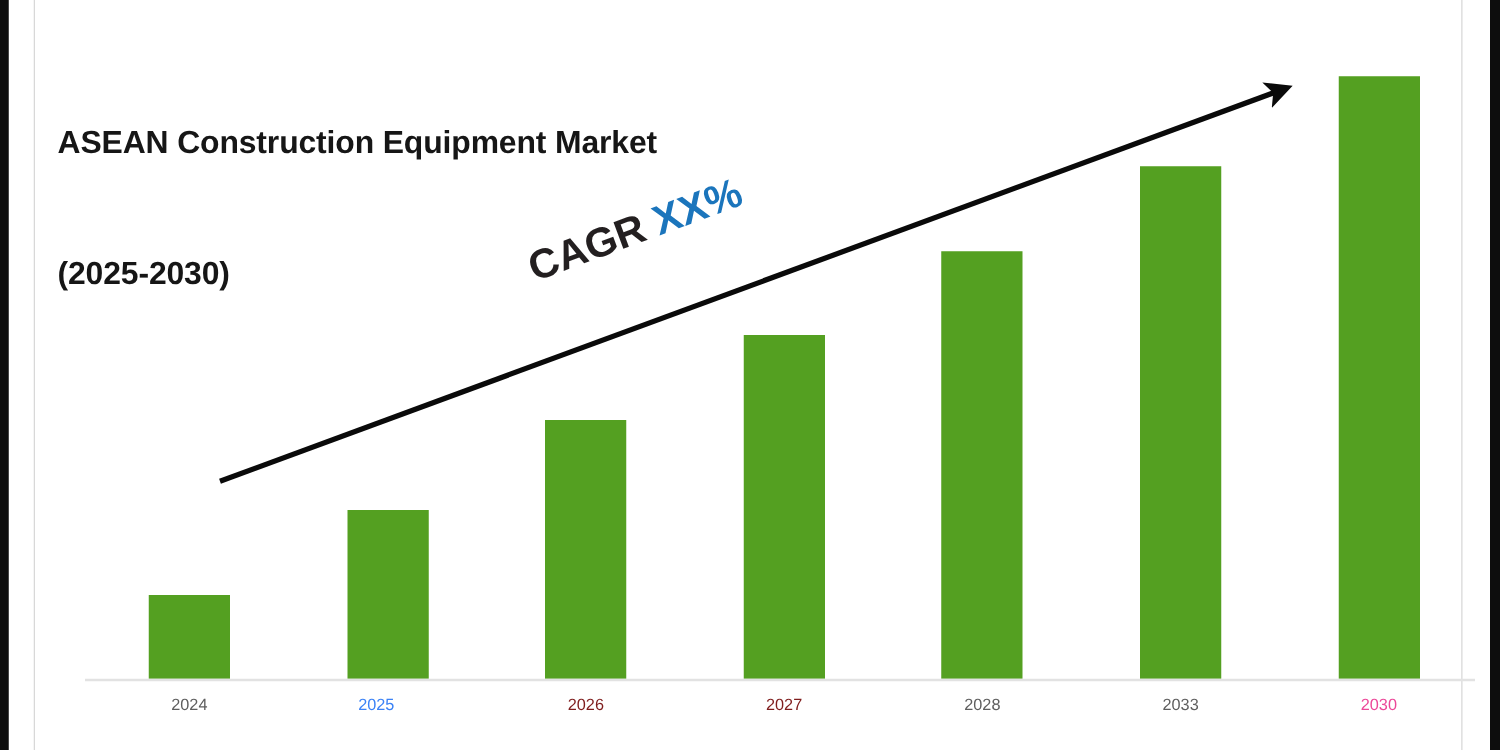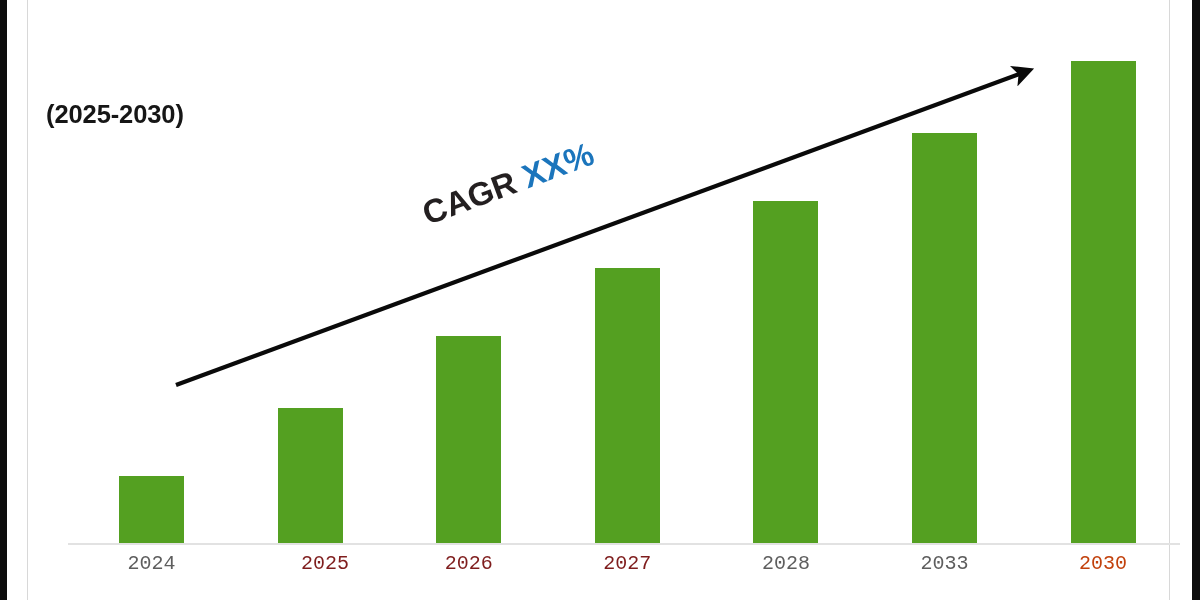--- a/index.html
+++ b/index.html
@@ -68,25 +68,24 @@
     background: #e2e2e2;
   }
   .bar {
     position: absolute;
     background: #54a021;
     bottom: 57px; 
   }
   .tick-label {
     position: absolute;
     top: 554px;
-    font-size: 20px;
+    font-size: 13px;
     color: #5e5e5e;
     text-align: center;
     line-height: 20px;
-    font-family: Liberation Mono, monospace;
   }
 
   
   #trend-arrow {
     position: absolute;
     left: 0;
     top: 0;
     width: 1200px;
     height: 600px;
     pointer-events: none;
@@ -111,42 +110,43 @@
 <body>
 
 <div id="canvas">
 
   <div class="edge-stripe left"></div>
   <div class="edge-stripe right"></div>
   <div class="edge-hairline left"></div>
   <div class="edge-hairline right"></div>
 
   <div id="chart-title">
+    <span class="tline">ASEAN Construction Equipment Market</span>
     <span class="tline">(2025-2030)</span>
   </div>
 
   <div id="plot">
     <div id="bars-layer">
         <div class="bar" style="left: 119px; width: 65px; height: 67.48px; background: rgb(84, 160, 33);"></div>
         <div class="bar" style="left: 277.6px; width: 65px; height: 134.96px; background: rgb(84, 160, 33);"></div>
         <div class="bar" style="left: 436.2px; width: 65px; height: 207.26px; background: rgb(84, 160, 33);"></div>
         <div class="bar" style="left: 594.8px; width: 65px; height: 274.74px; background: rgb(84, 160, 33);"></div>
         <div class="bar" style="left: 753.4px; width: 65px; height: 342.22px; background: rgb(84, 160, 33);"></div>
         <div class="bar" style="left: 912px; width: 65px; height: 409.7px; background: rgb(84, 160, 33);"></div>
         <div class="bar" style="left: 1070.6px; width: 65px; height: 482px; background: rgb(84, 160, 33);"></div>
       </div>
     <div id="axis-line" style="background: rgb(226, 226, 226);"></div>
     <div id="ticks-layer">
         <div class="tick-label" style="left: 101.5px; width: 100px; color: rgb(94, 94, 94);">2024</div>
-        <div class="tick-label" style="left: 275px; width: 100px; color: #7f1d1d;">2025</div>
+        <div class="tick-label" style="left: 251px; width: 100px; color: #3b82f6;">2025</div>
         <div class="tick-label" style="left: 418.7px; width: 100px; color: #7f1d1d;">2026</div>
         <div class="tick-label" style="left: 577.3px; width: 100px; color: #7f1d1d;">2027</div>
         <div class="tick-label" style="left: 735.9px; width: 100px; color: rgb(94, 94, 94);">2028</div>
         <div class="tick-label" style="left: 894.5px; width: 100px; color: rgb(94, 94, 94);">2033</div>
-        <div class="tick-label" style="left: 1053.1px; width: 100px; color: #c2410c;">2030</div>
+        <div class="tick-label" style="left: 1053.1px; width: 100px; color: #ec4899;">2030</div>
       </div>
 
     <svg id="trend-arrow" viewBox="0 0 1200 600" xmlns="http://www.w3.org/2000/svg">
       <defs>
         <marker id="arrowhead" markerWidth="5.2" markerHeight="5.2" refX="3.9" refY="2.6" orient="auto">
           <path d="M0,0 L5.2,2.6 L0,5.2 L1.25,2.6 Z" fill="#0a0a0a"></path>
         </marker>
       </defs>
       <line id="arrow-line" x1="176" y1="385" x2="1029" y2="70.5" stroke="#0a0a0a" stroke-width="4.2" stroke-linecap="butt" marker-end="url(#arrowhead)"></line>
     </svg>

